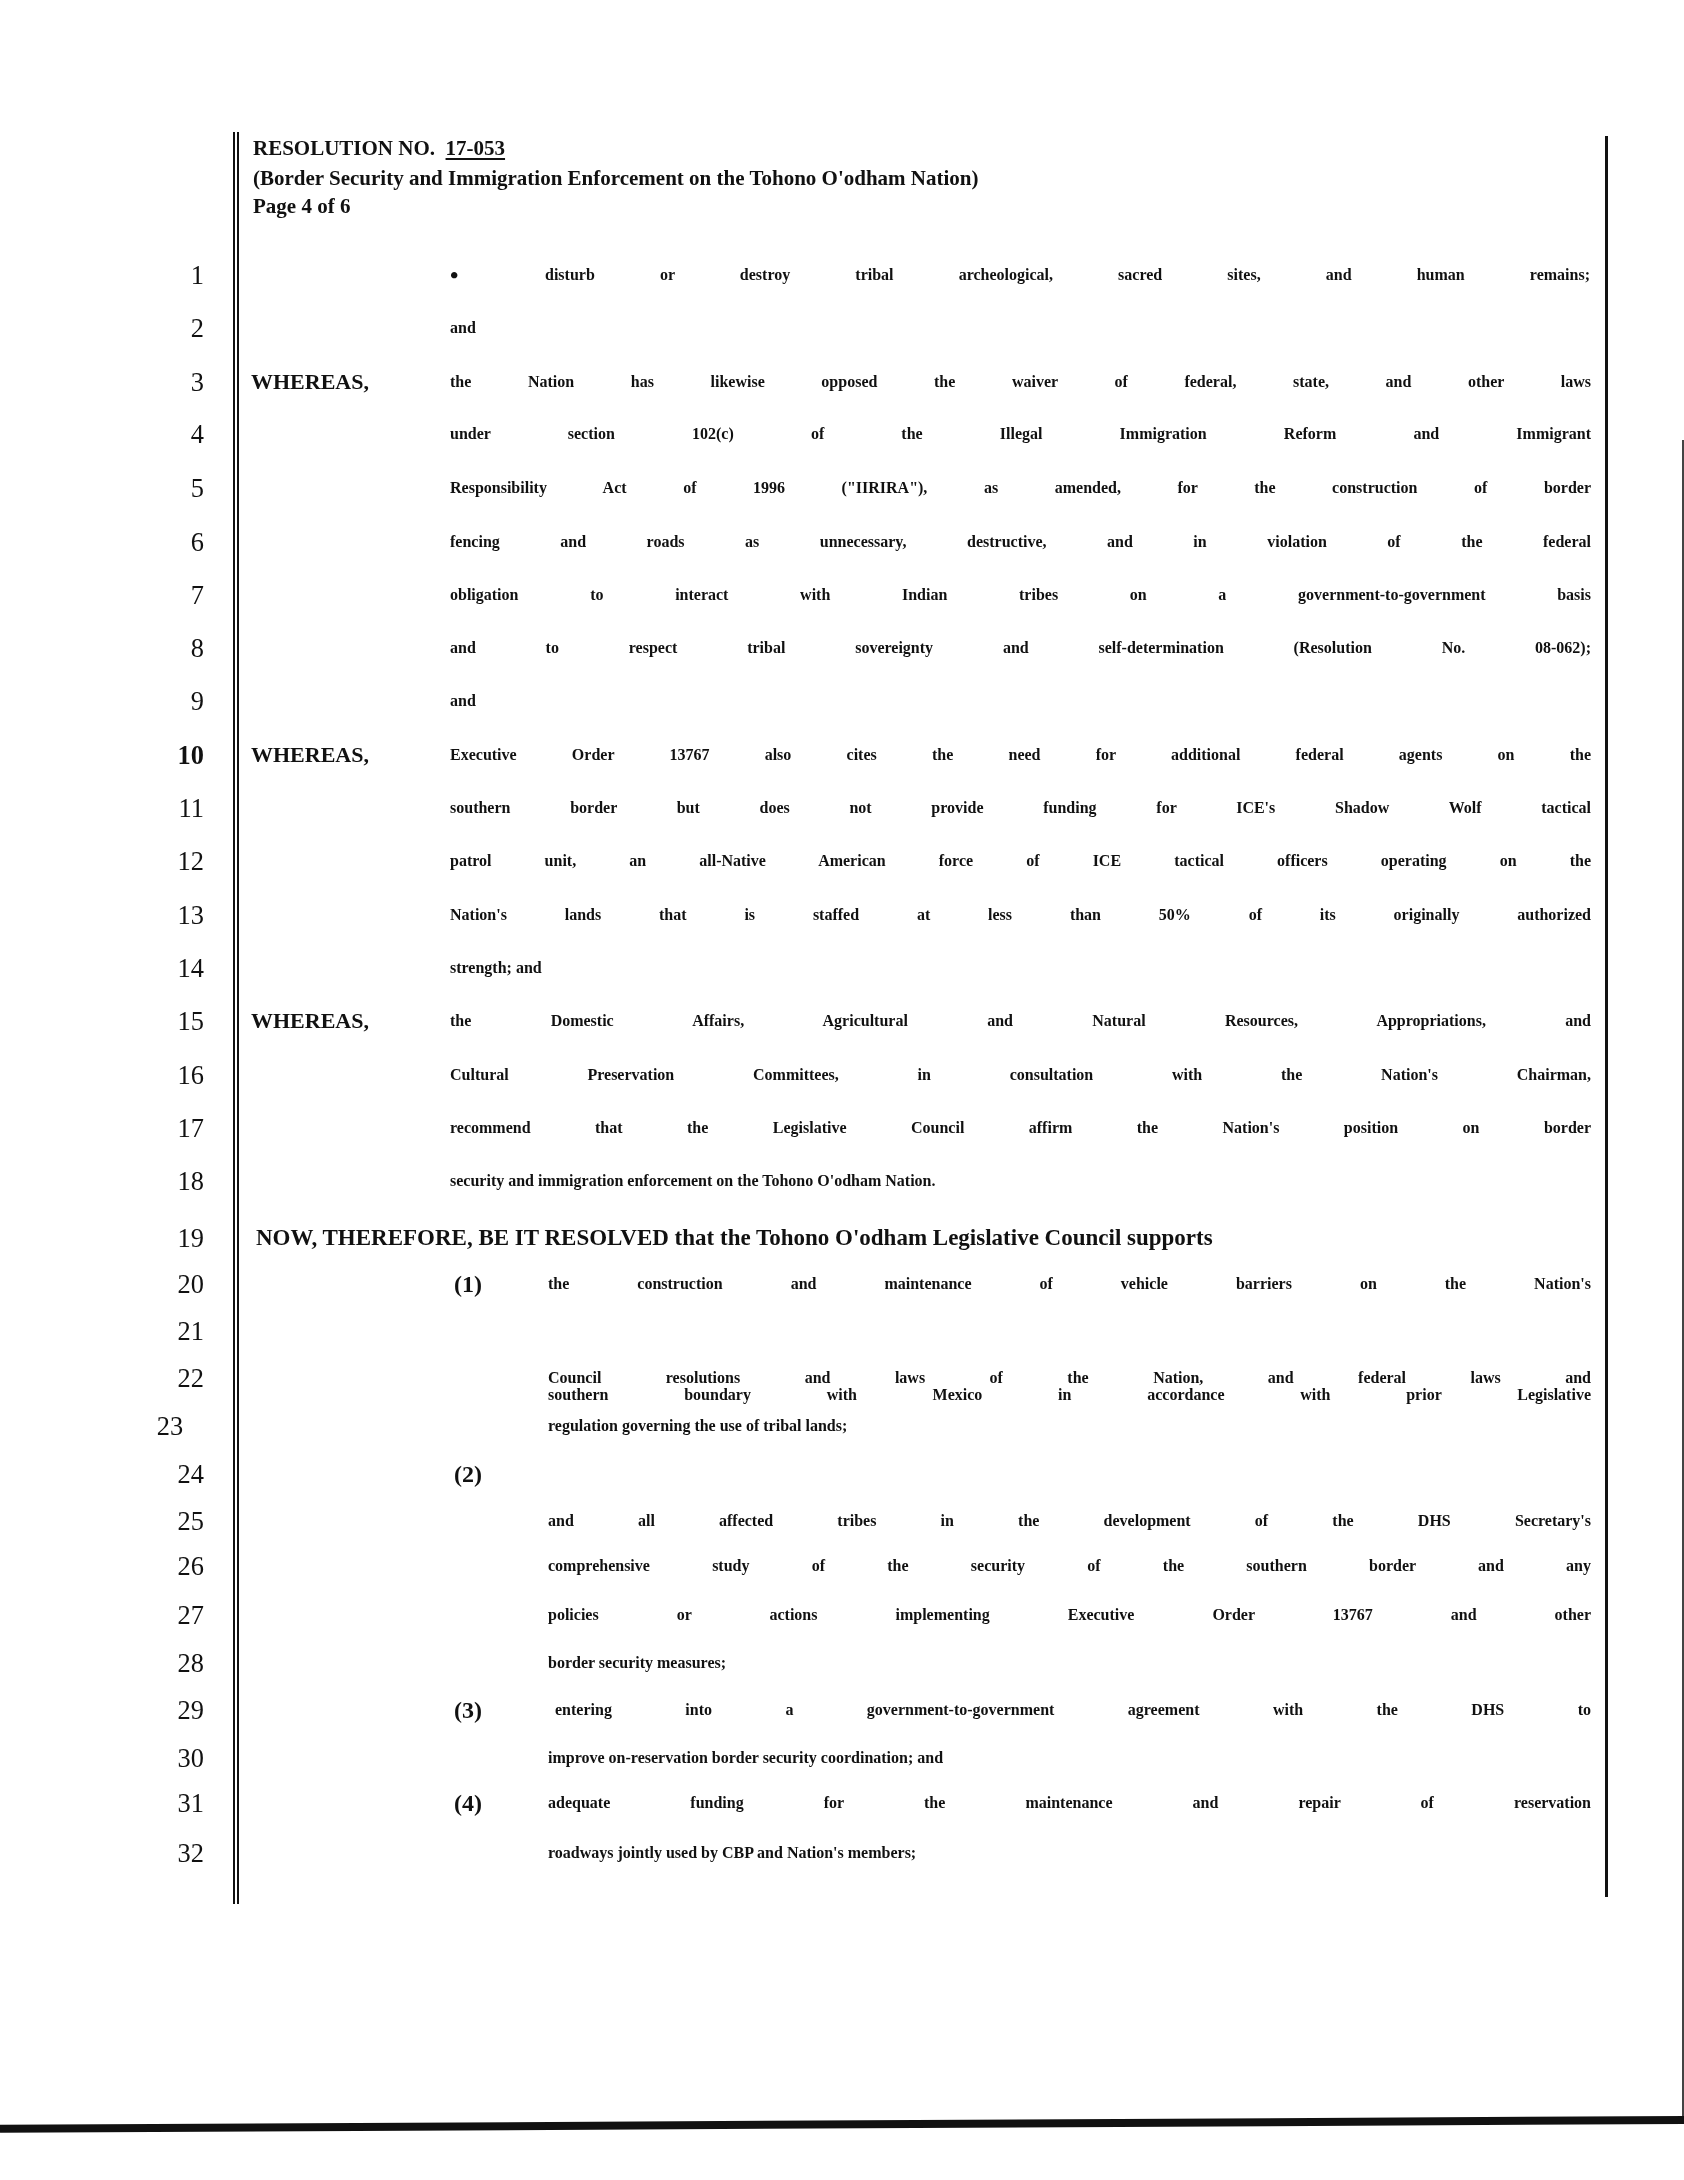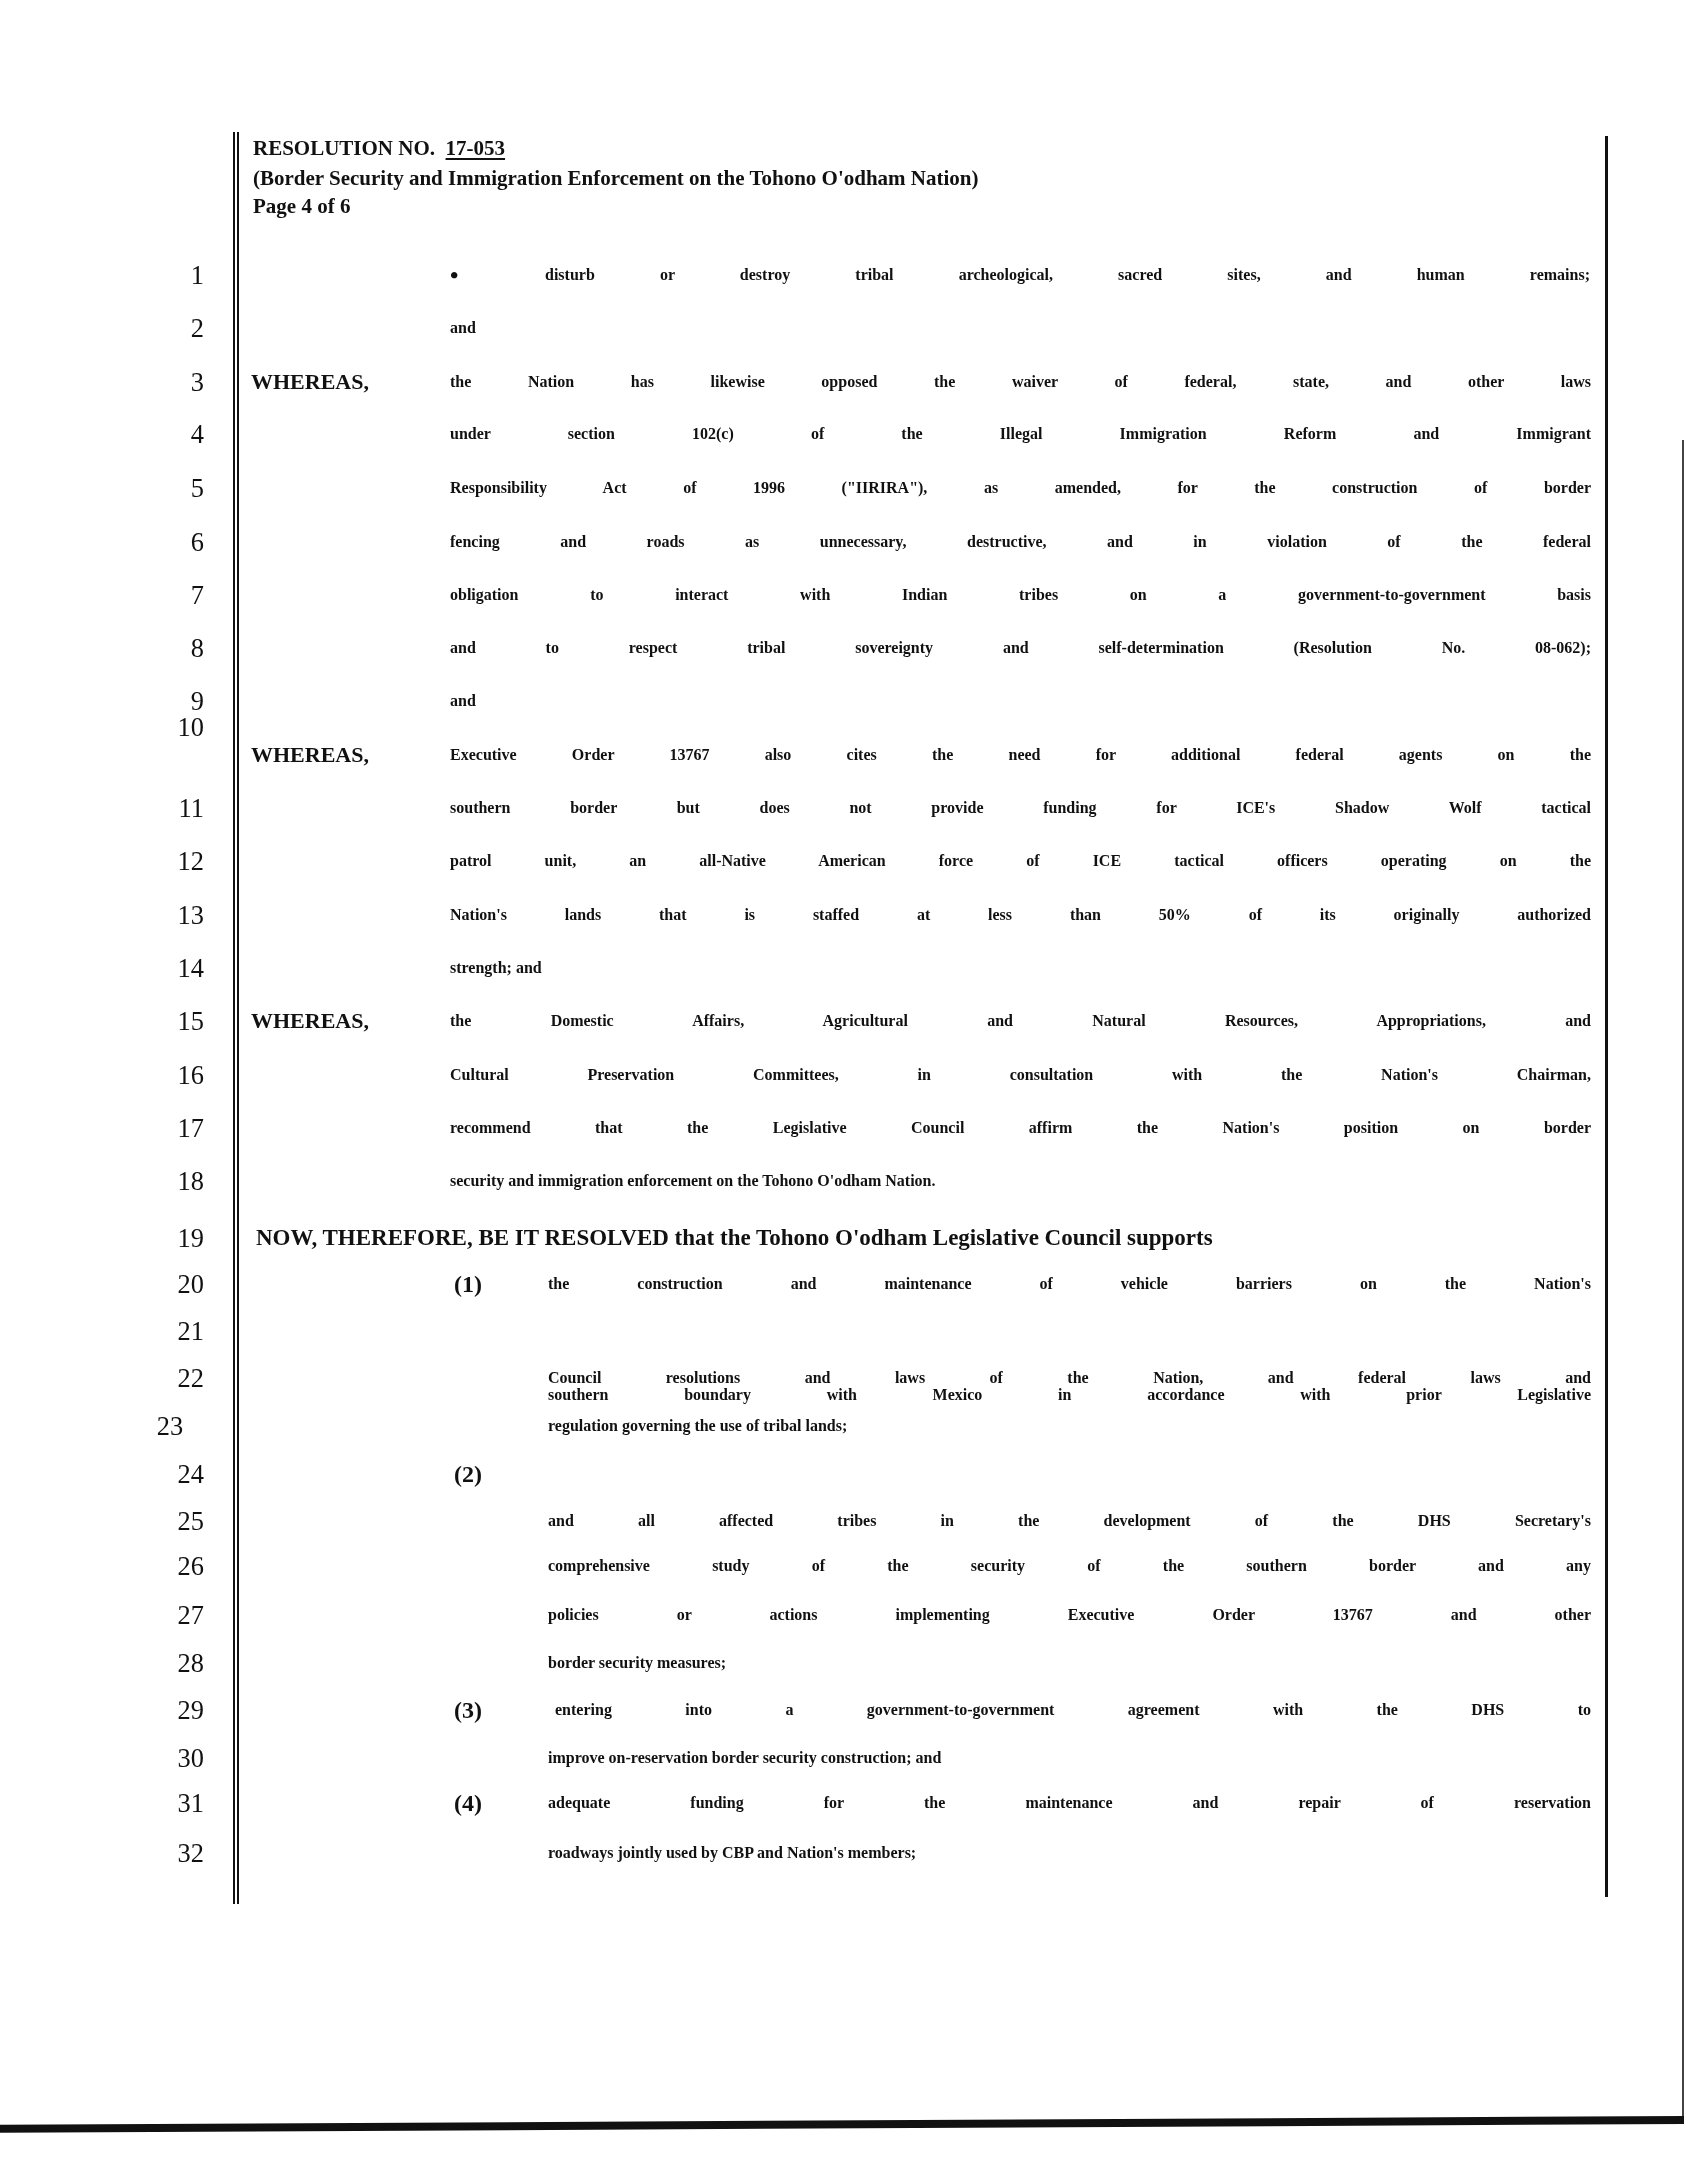--- a/index.html
+++ b/index.html
@@ -40,21 +40,21 @@
 
   <div class="ln" style="top:258px;">1</div>
   <div class="ln" style="top:311px;">2</div>
   <div class="ln" style="top:365px;">3</div>
   <div class="ln" style="top:417px;">4</div>
   <div class="ln" style="top:471px;">5</div>
   <div class="ln" style="top:525px;">6</div>
   <div class="ln" style="top:578px;">7</div>
   <div class="ln" style="top:631px;">8</div>
   <div class="ln" style="top:684px;">9</div>
-  <div class="ln" style="top:710px;">10</div>
+  <div class="ln" style="top:738px;font-weight:bold;">10</div>
   <div class="ln" style="top:791px;">11</div>
   <div class="ln" style="top:844px;">12</div>
   <div class="ln" style="top:898px;">13</div>
   <div class="ln" style="top:951px;">14</div>
   <div class="ln" style="top:1004px;">15</div>
   <div class="ln" style="top:1058px;">16</div>
   <div class="ln" style="top:1111px;">17</div>
   <div class="ln" style="top:1164px;">18</div>
   <div class="ln" style="top:1221px;">19</div>
   <div class="ln" style="top:1267px;">20</div>
@@ -107,20 +107,20 @@
   <div class="row left item-col" style="top:1409px;">regulation governing the use of tribal lands;</div>
 
   <div class="marker" style="left:454px; top:1457px;">(2)</div>
   <div class="row just item-col" style="top:1504px;">and all affected tribes in the development of the DHS Secretary's</div>
   <div class="row just item-col" style="top:1549px;">comprehensive study of the security of the southern border and any</div>
   <div class="row just item-col" style="top:1598px;">policies or actions implementing Executive Order 13767 and other</div>
   <div class="row left item-col" style="top:1646px;">border security measures;</div>
 
   <div class="marker" style="left:454px; top:1693px;">(3)</div>
   <div class="row just item-col" style="top:1693px; left:555px; width:1036px;">entering into a government-to-government agreement with the DHS to</div>
-  <div class="row left item-col" style="top:1741px;">improve on-reservation border security construction; and</div>
+  <div class="row left item-col" style="top:1741px;">improve on-reservation border security coordination; and</div>
 
   <div class="marker" style="left:454px; top:1786px;">(4)</div>
   <div class="row just item-col" style="top:1786px;">adequate funding for the maintenance and repair of reservation</div>
   <div class="row left item-col" style="top:1836px;">roadways jointly used by CBP and Nation's members;</div>
 
 </div>
 
 
 </body></html>

